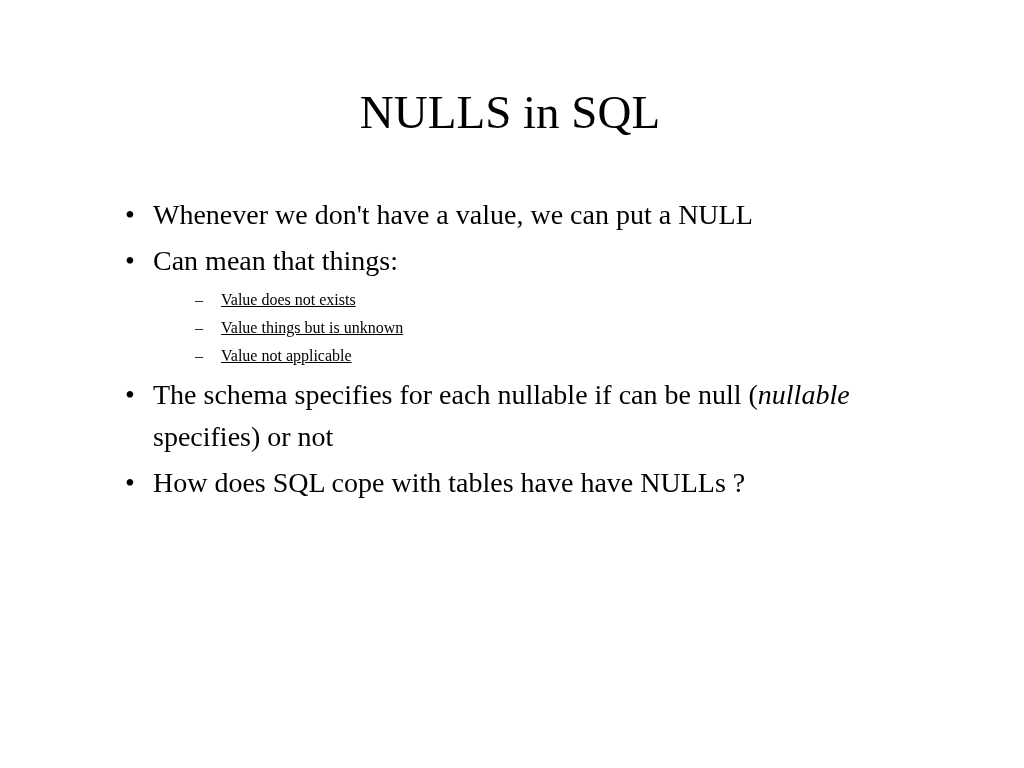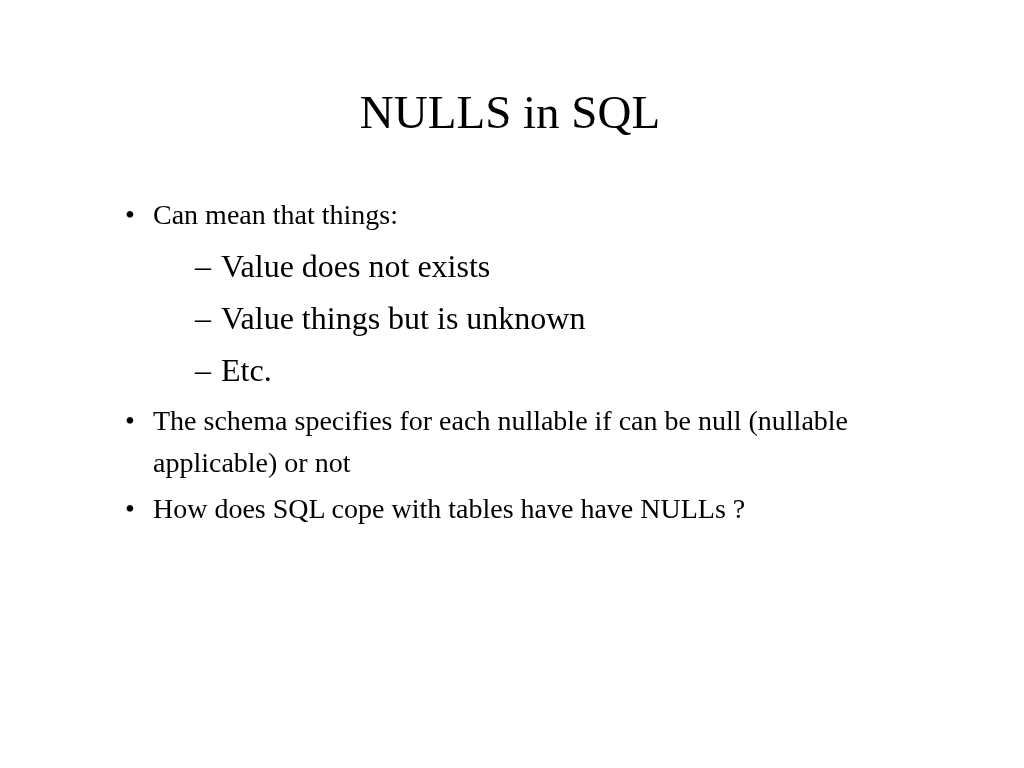--- a/index.html
+++ b/index.html
@@ -41,45 +41,48 @@
       position: absolute;
       left: 0;
       top: 0;
     }
     ul.level2 {
       list-style: none;
       padding-left: 42px;
       margin: 6px 0 6px 0;
     }
     ul.level2 > li {
-      font-size: 32px;
+      font-size: 16px;
       line-height: 1.5;
       position: relative;
       padding-left: 26px;
       margin-bottom: 4px;
+      text-decoration: underline;
     }
     ul.level2 > li::before {
       content: "–";
       position: absolute;
       left: 0;
       top: 0;
     }
     .italic {
+      font-style: italic;
     }
   </style>
 </head>
 <body>
 
 <div class="slide">
   <h1 class="title">NULLS in SQL</h1>
   <ul class="level1">
+    <li>Whenever we don't have a value, we can put a NULL</li>
     <li>
       <span>Can mean that things:</span>
       <ul class="level2">
         <li>Value does not exists</li>
         <li>Value things but is unknown</li>
-        <li>Etc.</li>
+        <li>Value not applicable</li>
       </ul>
     </li>
-    <li><span>The schema specifies for each nullable if can be null (</span><span class="italic">nullable</span><span> applicable) or not</span></li>
+    <li><span>The schema specifies for each nullable if can be null (</span><span class="italic">nullable</span><span> specifies) or not</span></li>
     <li>How does SQL cope with tables have have NULLs ?</li>
   </ul>
 </div>
 
 </body></html>

